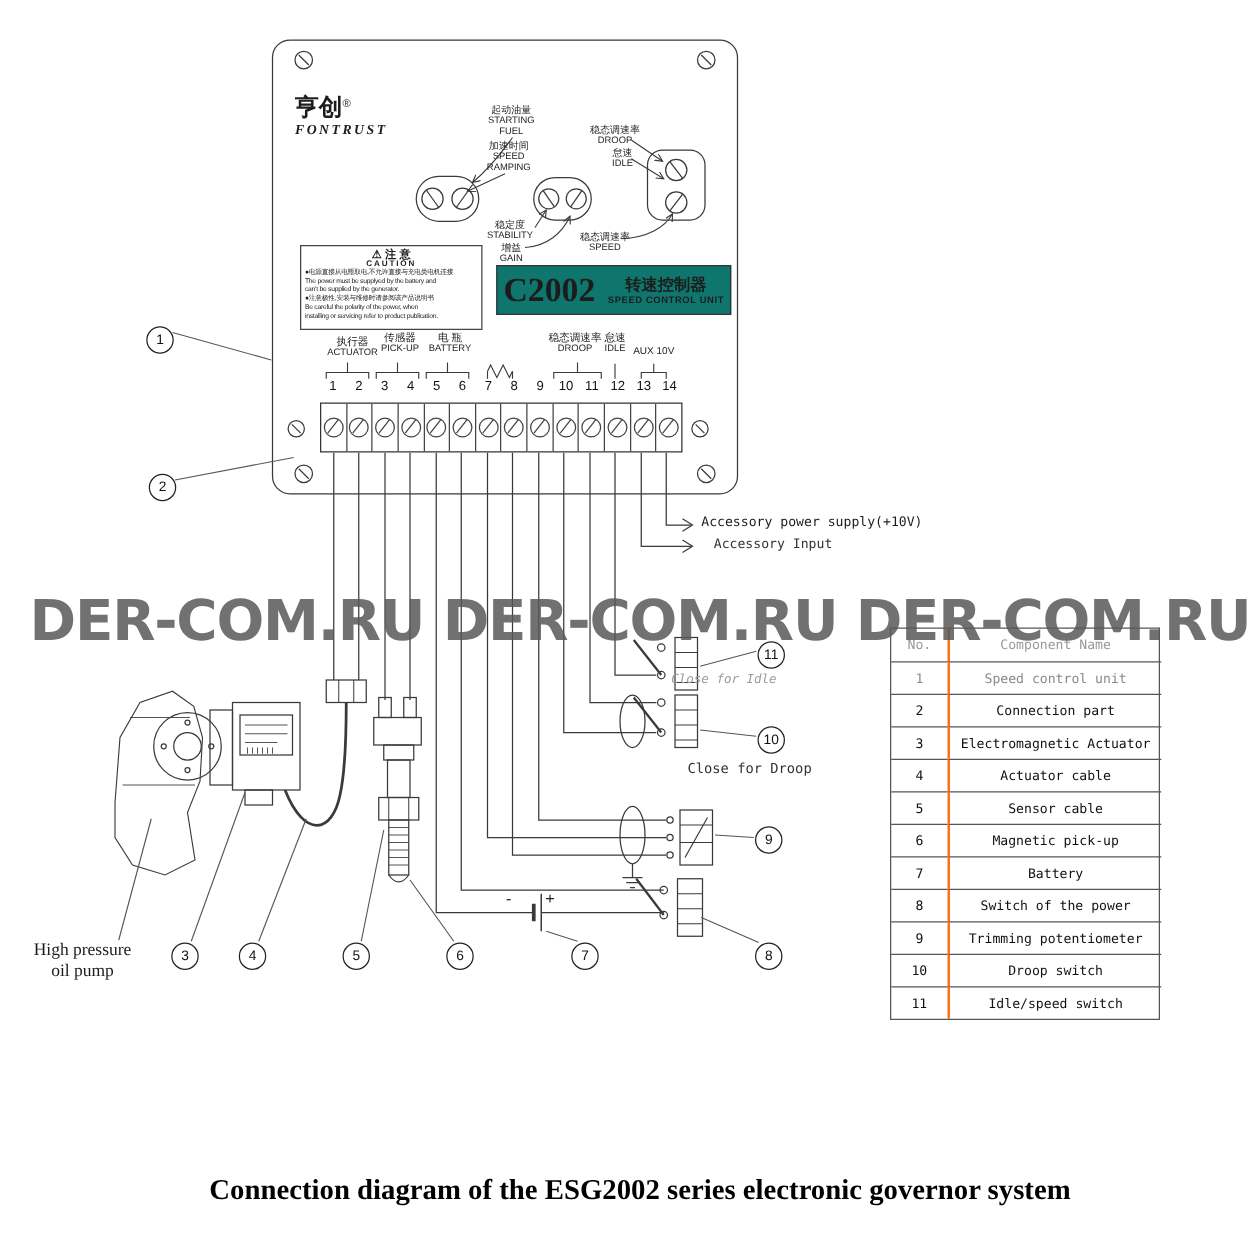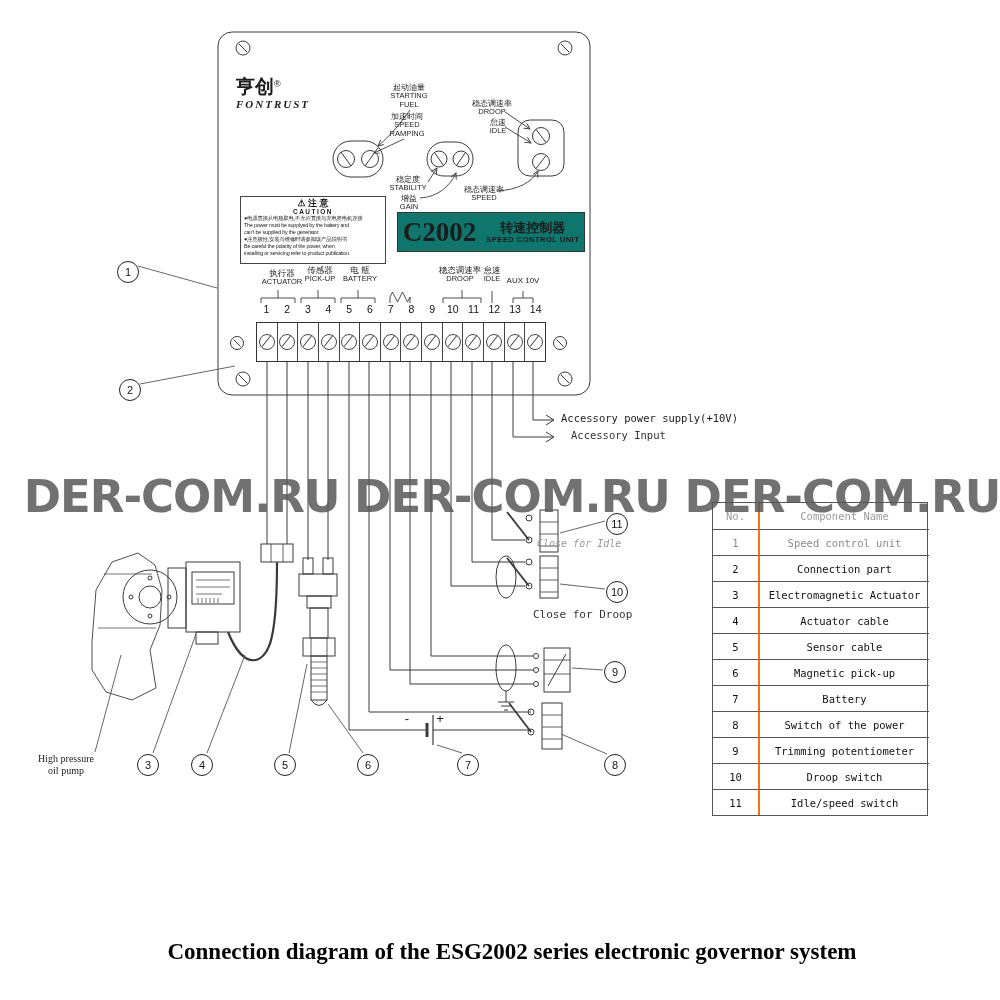--- a/index.html
+++ b/index.html
@@ -383,30 +383,30 @@
 
 <div class="lbl mono" style="left:561px;top:412px;text-align:left;font-size:10.5px;">
   <span>Accessory power supply(+10V)</span>
 </div>
 <div class="lbl mono" style="left:571px;top:429px;text-align:left;font-size:10.5px;color:#333;">
   <span>Accessory Input</span>
 </div>
 <div class="lbl mono" style="left:537px;top:538px;text-align:center;font-size:10px;color:#999;font-style:italic;">
   <span>Close for Idle</span>
 </div>
-<div class="lbl mono" style="left:533px;top:609px;text-align:left;font-size:11px;color:#333;">
+<div class="lbl mono" style="left:550px;top:609px;text-align:left;font-size:11px;color:#333;">
   <span>Close for Droop</span>
 </div>
 <div class="lbl" style="left:400px;top:711px;width:14px;font-size:13px;">
   <span>-</span>
 </div>
 <div class="lbl" style="left:433px;top:711px;width:14px;font-size:13px;">
   <span>+</span>
 </div>
-<div class="lbl serif" style="left:12px;top:753px;width:108px;font-size:10px;">
+<div class="lbl serif" style="left:12px;top:753px;width:108px;font-size:14px;">
   <span>High pressure</span>
   <span>oil pump</span>
 </div>
 
 <div class="callout" style="left:117px;top:261px;">1</div>
 <div class="callout" style="left:119px;top:379px;">2</div>
 <div class="callout" style="left:137px;top:754px;">3</div>
 <div class="callout" style="left:191px;top:754px;">4</div>
 <div class="callout" style="left:274px;top:754px;">5</div>
 <div class="callout" style="left:357px;top:754px;">6</div>

